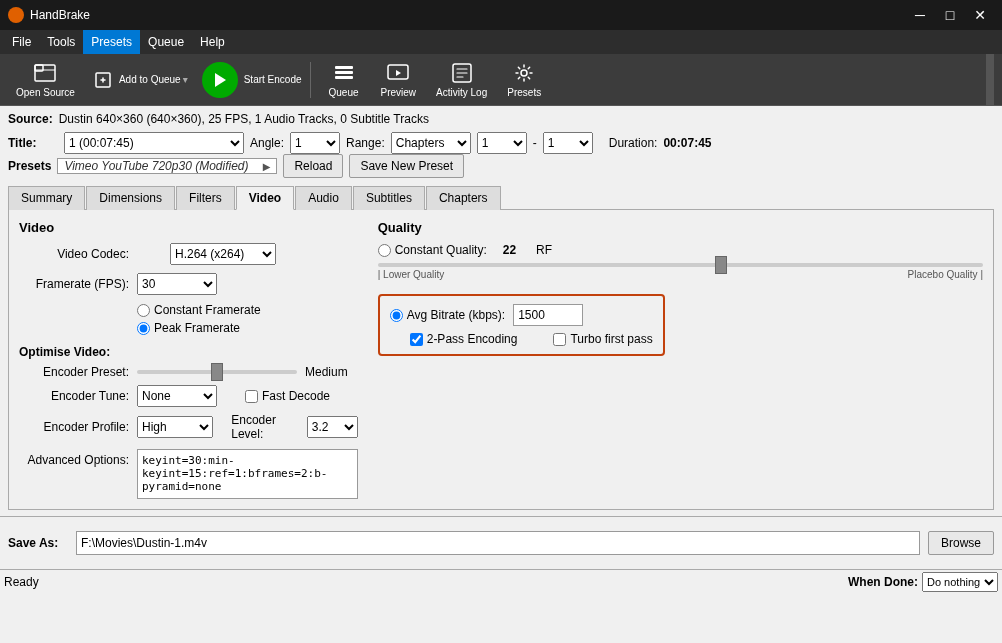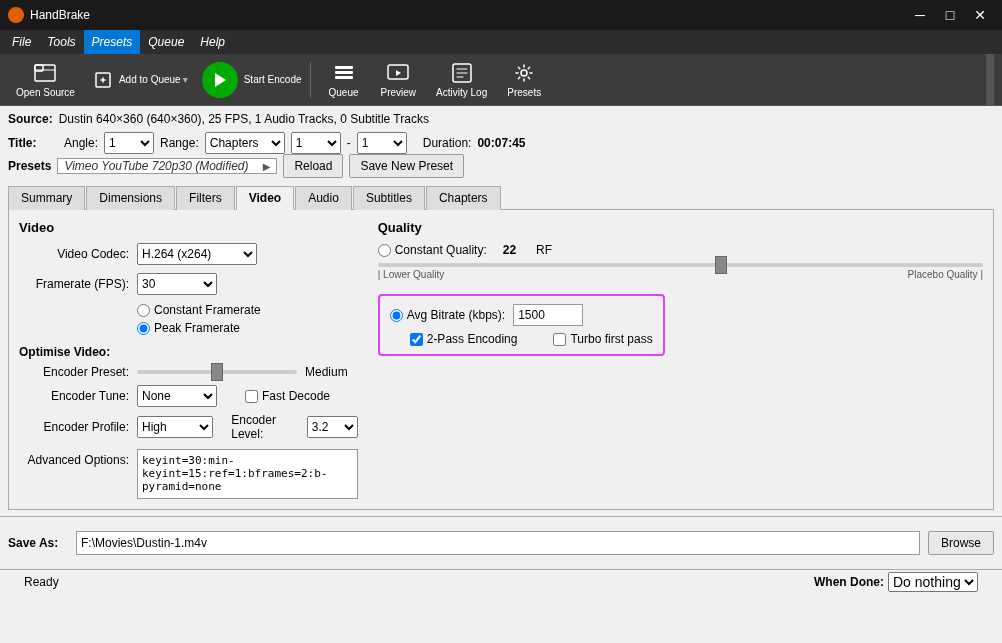--- a/index.html
+++ b/index.html
@@ -7,21 +7,21 @@
 
     
     .title-bar { background: #1a1a1a; color: #fff; height: 30px; display: flex; align-items: center; justify-content: space-between; padding: 0 8px; user-select: none; }
     .title-bar-left { display: flex; align-items: center; gap: 6px; font-size: 12px; }
     .title-bar-logo { width: 16px; height: 16px; background: #e06000; border-radius: 50%; display: inline-block; }
     .title-bar-controls { display: flex; gap: 2px; }
     .title-bar-btn { width: 28px; height: 28px; background: transparent; border: none; color: #fff; cursor: pointer; font-size: 14px; display: flex; align-items: center; justify-content: center; }
 
     
     .menu-bar { background: #2d2d2d; color: #fff; height: 24px; display: flex; align-items: center; padding: 0 4px; }
-    .menu-item { padding: 2px 8px; cursor: pointer; font-size: 12px; height: 24px; display: flex; align-items: center; font-style: italic; }
+    .menu-item { padding: 2px 8px; cursor: pointer; font-size: 12px; height: 24px; display: flex; align-items: center; }
     .menu-item:hover, .menu-item.active { background: #0078d4; }
 
     
     .toolbar { background: #3c3c3c; height: 52px; display: flex; align-items: center; padding: 0 8px; gap: 4px; border-bottom: 1px solid #555; }
     .toolbar-btn { display: flex; flex-direction: column; align-items: center; justify-content: center; background: transparent; border: none; color: #fff; cursor: pointer; padding: 4px 8px; font-size: 10px; gap: 2px; height: 48px; min-width: 50px; border-radius: 3px; }
     .toolbar-icon { width: 24px; height: 24px; display: flex; align-items: center; justify-content: center; }
     .toolbar-separator { width: 1px; height: 36px; background: #666; margin: 0 4px; }
     .start-encode-btn { background: #00aa00; border: none; color: #fff; border-radius: 50%; width: 36px; height: 36px; cursor: pointer; display: flex; align-items: center; justify-content: center; font-size: 14px; margin: 0 4px; }
     .add-to-queue-btn { display: flex; align-items: center; background: transparent; border: none; color: #fff; cursor: pointer; padding: 4px 6px; font-size: 10px; gap: 2px; height: 48px; border-radius: 3px; flex-direction: column; }
 
@@ -65,21 +65,21 @@
     .field-label { min-width: 110px; text-align: right; }
     .field-select { height: 22px; font-size: 12px; }
     .wide-select { width: 100px; }
     .radio-item { display: flex; align-items: center; gap: 4px; font-size: 12px; }
     .quality-row { display: flex; align-items: center; gap: 8px; margin-bottom: 6px; }
     .quality-slider-container { display: flex; flex-direction: column; margin-bottom: 6px; }
     .quality-slider { width: 100%; }
     .quality-labels { display: flex; justify-content: space-between; font-size: 10px; color: #555; margin-top: 2px; }
 
     
-    .bitrate-box { border: 2px solid #d946ef; border-radius: 4px; padding: 8px 10px; display: inline-flex; flex-direction: column; gap: 6px; }
+    .bitrate-box { border: 2px solid #c2410c; border-radius: 4px; padding: 8px 10px; display: inline-flex; flex-direction: column; gap: 6px; }
     .bitrate-row { display: flex; align-items: center; gap: 8px; }
     .bitrate-input { width: 70px; height: 22px; font-size: 12px; border: 1px solid #999; padding: 0 4px; }
     .checkbox-row { display: flex; align-items: center; gap: 16px; font-size: 12px; }
     .checkbox-item { display: flex; align-items: center; gap: 4px; padding-left: 20px; }
 
     
     .optimise-section { margin-top: 6px; }
     .optimise-title { font-weight: bold; margin-bottom: 6px; }
     .optimise-row { display: flex; align-items: center; gap: 8px; margin-bottom: 6px; font-size: 12px; }
     .opt-label { min-width: 110px; text-align: right; }
@@ -93,23 +93,23 @@
     .advanced-label { min-width: 110px; text-align: right; padding-top: 4px; font-size: 12px; }
     .advanced-textarea { width: 100%; height: 50px; font-size: 11px; border: 1px solid #999; padding: 4px; resize: none; font-family: monospace; }
 
     
     .save-as-bar { background: #f0f0f0; border-top: 1px solid #aaa; padding: 14px 8px; display: flex; align-items: center; gap: 8px; }
     .save-as-label { font-weight: bold; font-size: 12px; min-width: 60px; }
     .save-as-input { flex: 1; height: 24px; font-size: 12px; border: 1px solid #999; padding: 0 4px; }
     .browse-btn { height: 24px; padding: 0 12px; font-size: 12px; background: #e8e8e8; border: 1px solid #999; cursor: pointer; }
 
     
-    .status-bar { background: #f0f0f0; border-top: 1px solid #aaa; height: 24px; display: flex; align-items: center; justify-content: space-between; padding: 0 24px; font-size: 12px; }
+    .status-bar { background: #f0f0f0; border-top: 1px solid #aaa; height: 24px; display: flex; align-items: center; justify-content: space-between; padding: 0 4px; font-size: 12px; }
     .when-done { display: flex; align-items: center; gap: 4px; }
-    .when-done-select { height: 20px; font-size: 14px; }
+    .when-done-select { height: 20px; font-size: 11px; }
 
     input[type="range"] { -webkit-appearance: none; height: 4px; background: #ccc; border-radius: 2px; outline: none; }
     input[type="range"]::-webkit-slider-thumb { -webkit-appearance: none; width: 12px; height: 18px; background: #888; cursor: pointer; border: 1px solid #666; }
   </style>
 </head>
 <body>
 
 <div class="title-bar">
   <div class="title-bar-left">
     <span class="title-bar-logo"></span>
@@ -209,20 +209,23 @@
 
 <div class="main">
 
   <div class="source-line">
     <span class="source-label">Source:</span>
     <span>Dustin  640×360 (640×360), 25 FPS, 1 Audio Tracks, 0 Subtitle Tracks</span>
   </div>
 
   <div class="form-row">
     <span class="form-label">Title:</span>
+    <select class="title-select">
+      <option>1 (00:07:45)</option>
+    </select>
     <span>Angle:</span>
     <select class="small-select" style="width:50px;">
       <option>1</option>
     </select>
     <span>Range:</span>
     <select class="small-select" style="width:80px;">
       <option>Chapters</option>
     </select>
     <select class="small-select" style="width:50px;">
       <option>1</option>
@@ -256,21 +259,21 @@
   </div>
 
   <div class="tab-content">
     <div class="video-section">
 
       <div class="video-left">
         <div class="section-title">Video</div>
 
         <div class="field-row">
           <span class="field-label">Video Codec:</span>
-          <select class="field-select wide-select" style="width:120px;">
+          <select class="field-select wide-select" style="width:106px;margin-left:33px;">
             <option>H.264 (x264)</option>
           </select>
         </div>
 
         <div class="field-row">
           <span class="field-label">Framerate (FPS):</span>
           <select class="field-select" style="width:80px;">
             <option>30</option>
           </select>
         </div>

